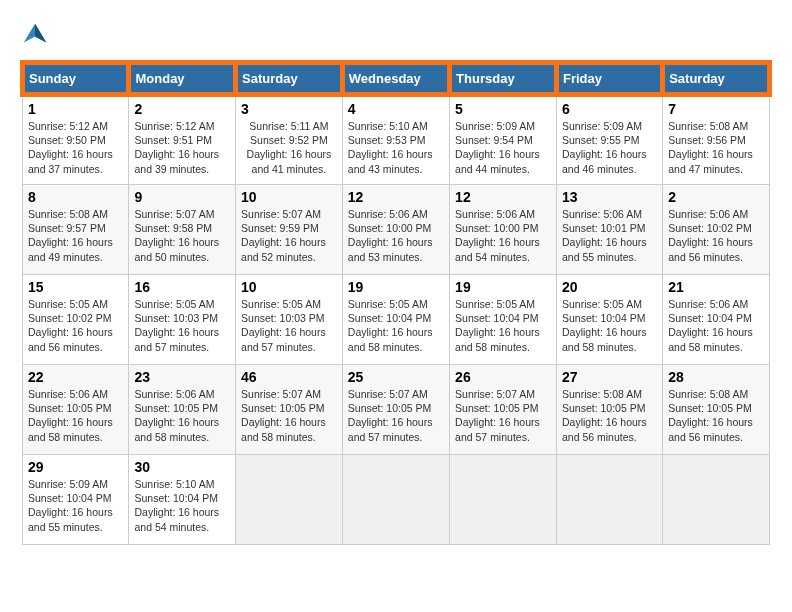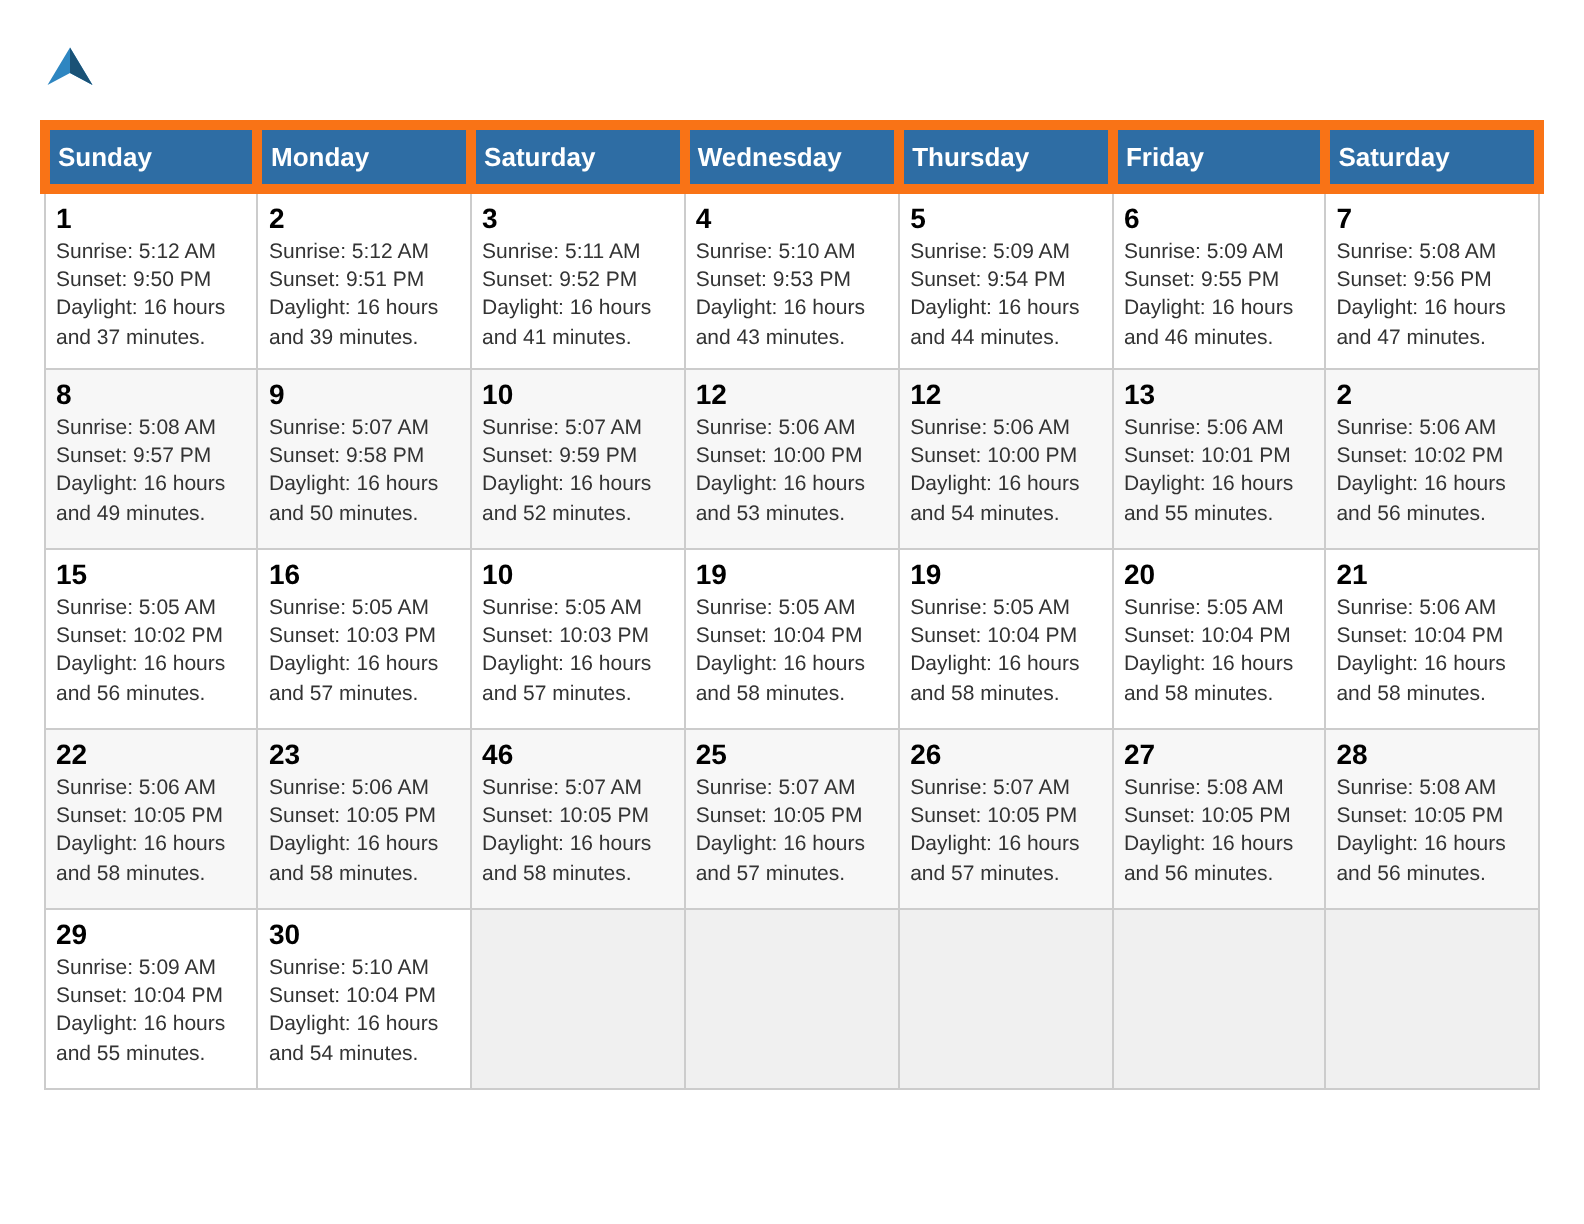--- a/index.html
+++ b/index.html
@@ -126,21 +126,21 @@
         </td>
         <td>
           <span class="day-num">2</span>
           <div class="day-info" style="white-space: pre-line;">Sunrise: 5:12 AM
 Sunset: 9:51 PM
 Daylight: 16 hours
 and 39 minutes.</div>
         </td>
         <td>
           <span class="day-num">3</span>
-          <div class="day-info" style="white-space: pre-line;">Sunrise: 5:11 AM
+          <div class="day-info" style="white-space: pre-line; text-align: center;">Sunrise: 5:11 AM
 Sunset: 9:52 PM
 Daylight: 16 hours
 and 41 minutes.</div>
         </td>
         <td>
           <span class="day-num">4</span>
           <div class="day-info" style="white-space: pre-line;">Sunrise: 5:10 AM
 Sunset: 9:53 PM
 Daylight: 16 hours
 and 43 minutes.</div>

